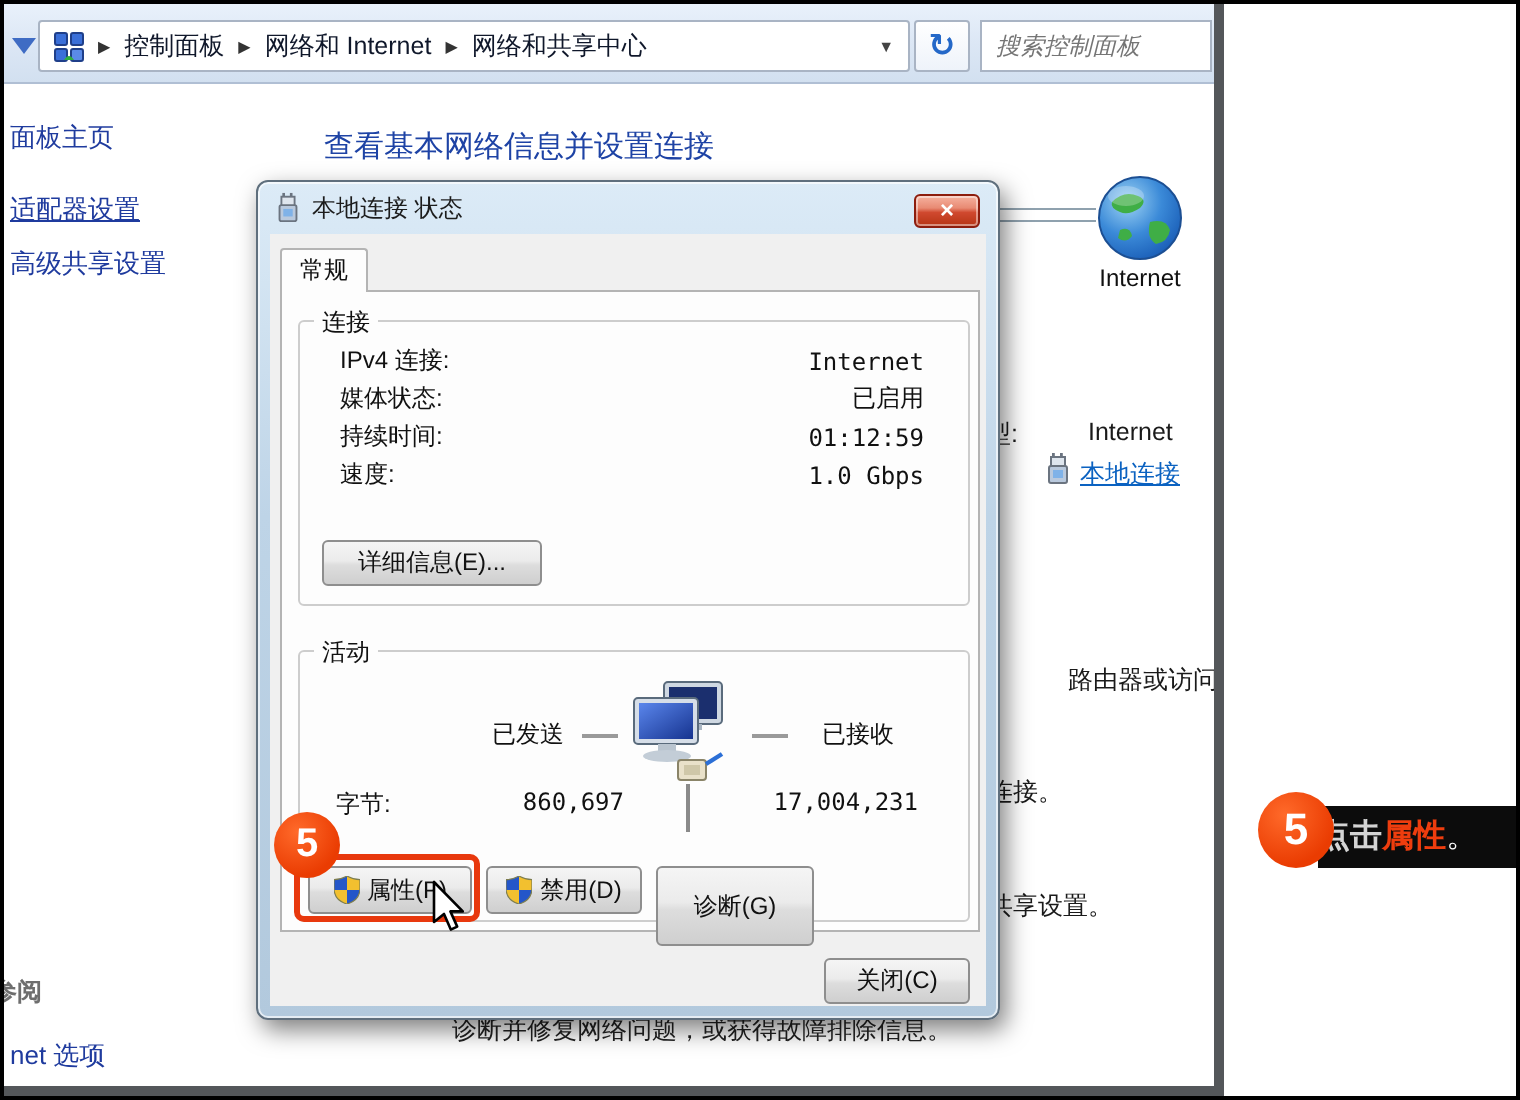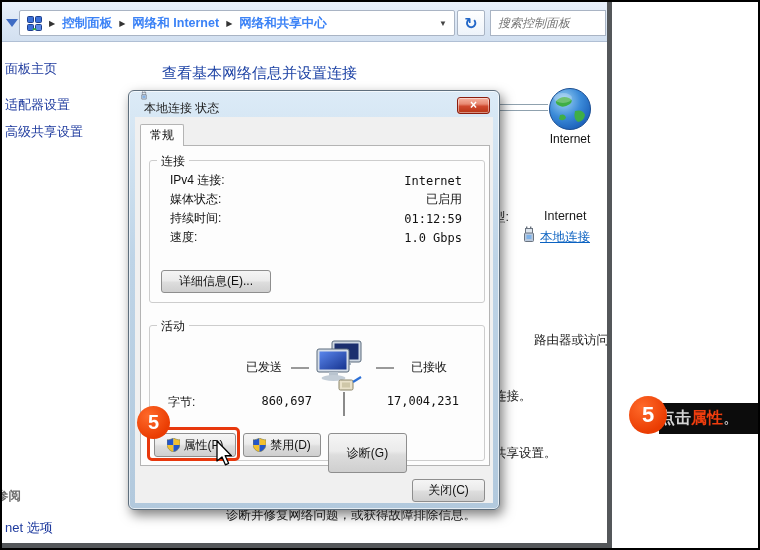--- a/index.html
+++ b/index.html
@@ -29,21 +29,21 @@
     position:absolute; left:4px; top:17px; width:0; height:0;
     border-left:6px solid transparent; border-right:6px solid transparent;
     border-top:8px solid #3f6cc4;
   }
   .addressbar {
     position:absolute; left:17px; top:8px; width:436px; height:26px;
     background:#fff; border:1px solid #a9b4c4; border-radius:2px;
     display:flex; align-items:center; padding:0 7px; font-size:12.5px;
   }
   .crumb-sep { font-size:8px; color:#333; margin:0 7px; }
-  .crumb { color:#3b82f6; white-space:nowrap;font-weight:bold; }
+  .crumb { color:#0f172a; white-space:nowrap; }
   .addr-caret { margin-left:auto; font-size:8px; color:#444; }
   .refreshbtn {
     position:absolute; left:455px; top:8px; width:28px; height:26px;
     background:linear-gradient(180deg,#ffffff,#eef3fa); border:1px solid #a9b4c4; border-radius:2px;
     display:flex; align-items:center; justify-content:center;
     color:#2468c8; font-size:16px; font-weight:bold;
   }
   .searchbox {
     position:absolute; left:488px; top:8px; width:116px; height:26px;
     background:#fff; border:1px solid #a9b4c4;
@@ -67,21 +67,21 @@
   .link { color:#0b62c1; text-decoration:underline; cursor:pointer; }
 
   
   .dialog {
     position:absolute; left:126px; top:88px; width:372px; height:420px;
     background:linear-gradient(180deg,#dcebf7 0%,#bed4e7 40%,#b2c9dd 100%);
     border:1px solid #5f6f7d; border-radius:6px;
     box-shadow:3px 5px 12px rgba(0,0,0,.5), inset 0 0 0 1px rgba(255,255,255,.65);
     z-index:10; font-size:12px;
   }
-  .dlg-titlebar { position:absolute; left:0; top:0; right:0; height:26px; display:flex; align-items:flex-start; padding-left:9px;flex-direction:column; }
+  .dlg-titlebar { position:absolute; left:0; top:0; right:0; height:26px; display:flex; align-items:center; padding-left:9px; }
   .dlg-title { margin-left:6px; color:#1c1c1c; font-size:12px; }
   .dlg-close {
     position:absolute; right:9px; top:6px; width:33px; height:17px; border-radius:3px;
     background:linear-gradient(180deg,#f6b2a0 0%,#e88a73 40%,#d0492f 55%,#b53414 100%);
     border:1px solid #8c1d0e; box-shadow:inset 0 0 0 1px rgba(255,255,255,.45);
     color:#fff; font-weight:bold; font-size:12px; line-height:14px; text-align:center; cursor:pointer;
   }
   .dlg-client { position:absolute; left:6px; top:26px; right:6px; bottom:6px; background:#f0f0f0; }
   .tab {
     position:absolute; left:5px; top:7px; width:44px; height:22px; z-index:2;
@@ -159,21 +159,21 @@
     </div>
     <div class="refreshbtn">
       <span>↻</span>
     </div>
     <div class="searchbox">
       <input type="text" placeholder="搜索控制面板" style="">
     </div>
   </div>
 
   <span class="side-link" style="left:3px; top:58px;">面板主页</span>
-  <span class="side-link" style="left:3px; top:94px;">适配器设置</span>
+  <span class="side-link" style="left:3px; top:94px;text-decoration:underline;">适配器设置</span>
   <span class="side-link" style="left:3px; top:121px;">高级共享设置</span>
   <span class="side-head" style="left:-6px; top:486px;">参阅</span>
   <span class="side-link" style="left:3px; top:517px;">net 选项</span>
 
   <div class="page-title">查看基本网络信息并设置连接</div>
 
   <div class="mapline"></div>
   <svg class="abs" style="left:546px; top:85px;" width="44" height="44" viewBox="0 0 44 44">
     <defs>
       <radialGradient id="gg" cx="35%" cy="30%" r="75%">

